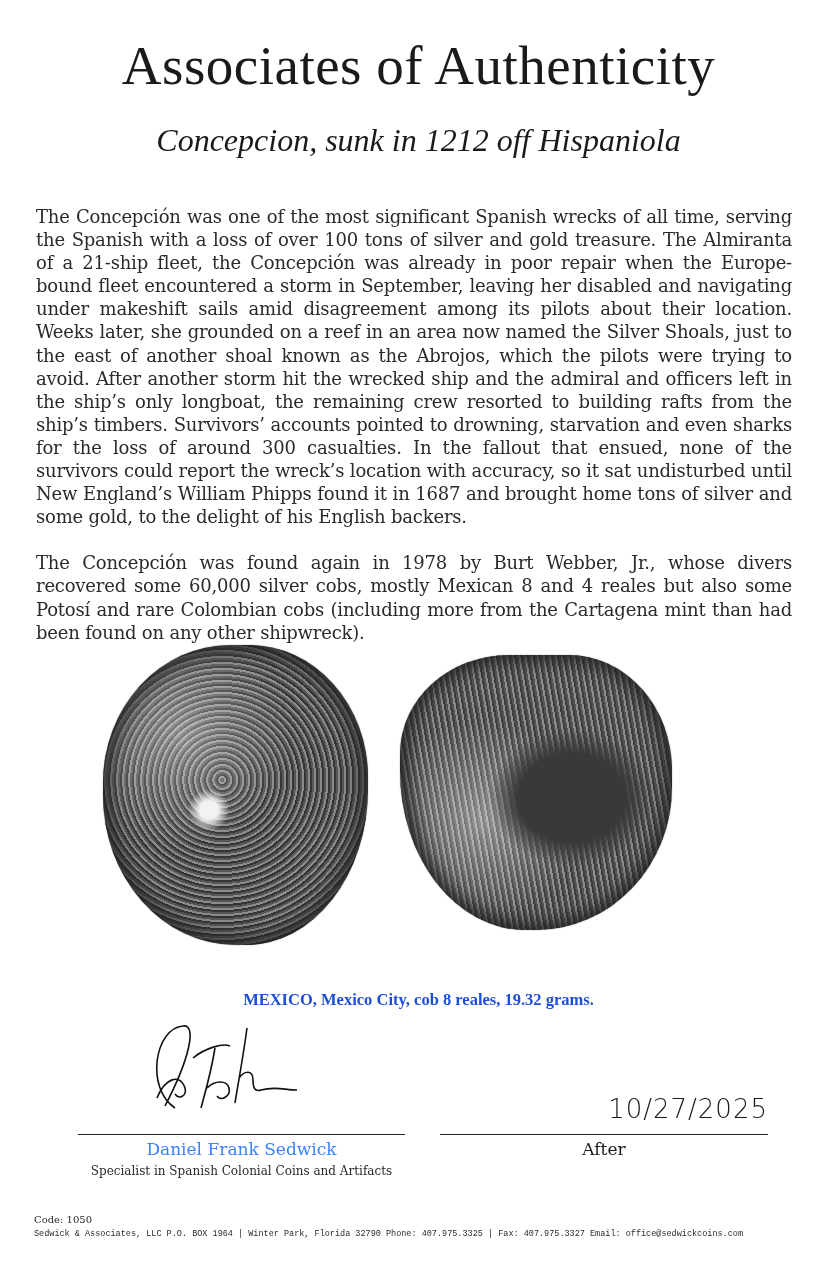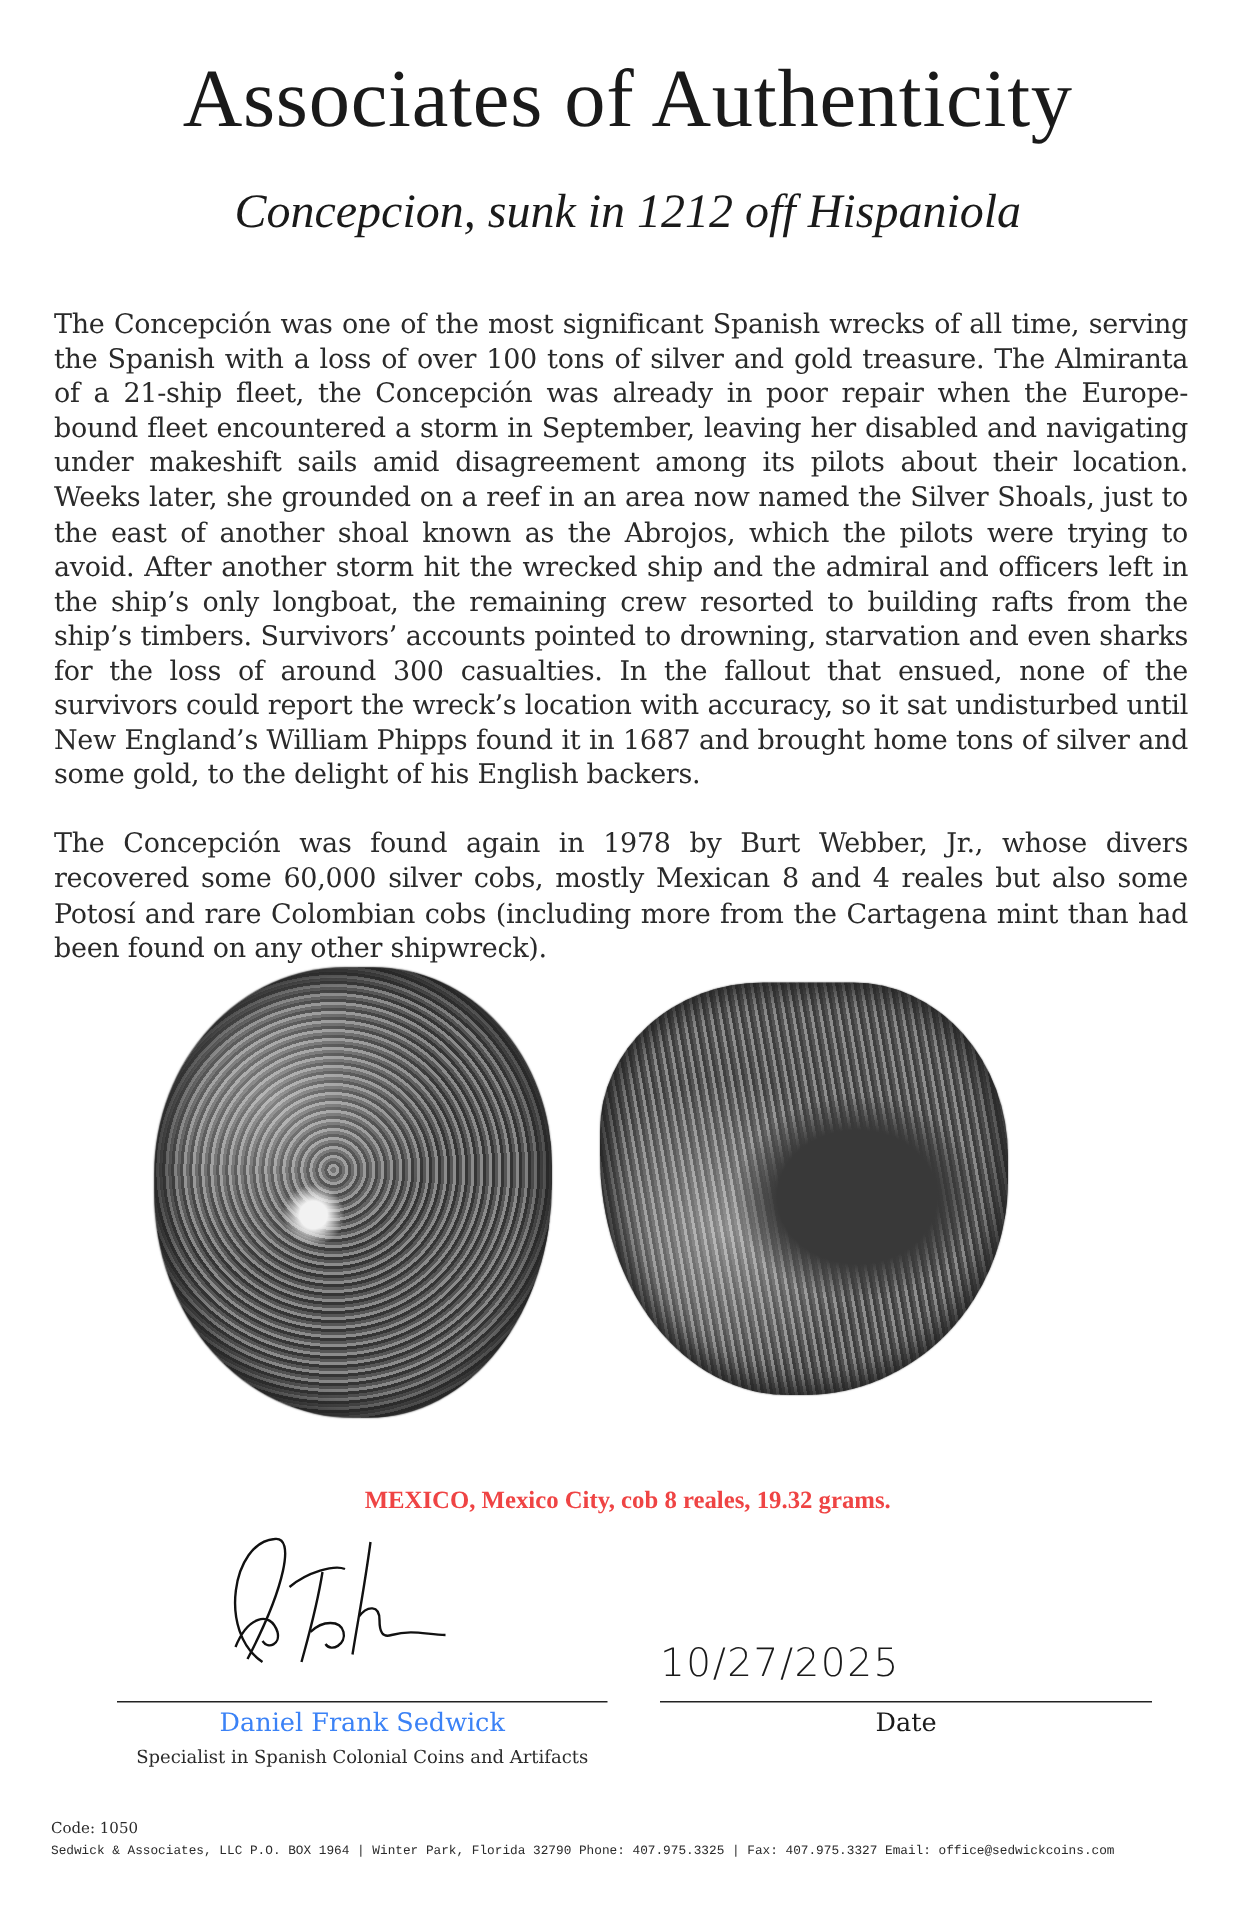--- a/index.html
+++ b/index.html
@@ -28,31 +28,31 @@
   #coin-reverse { left: 300px; top: 15px; width: 272px; height: 275px;
     border-radius: 40% 38% 50% 46% / 36% 42% 52% 58%;
     background:
       radial-gradient(ellipse at 63% 52%, #3f3f3f 0 22%, transparent 34%),
       radial-gradient(circle at 30% 60%, rgba(255,255,255,0.35), transparent 40%),
       repeating-linear-gradient(80deg, #575757 0 2px, #8c8c8c 2px 4px, #444 4px 6px),
       #6a6a6a;
     box-shadow: inset 0 0 18px 6px #2b2b2b, 0 0 1px #333; filter: contrast(1.1); }
 
   #caption { position: absolute; left: 0; width: 837px; top: 990px; text-align: center;
-    font-family: "Liberation Serif", serif; font-weight: bold; font-size: 16.5px; color: #ef4444; }
+    font-family: "Liberation Serif", serif; font-weight: bold; font-size: 16.5px; color: #1d4ed8; }
 
   #signature { position: absolute; left: 135px; top: 1018px; width: 200px; height: 100px; }
   .sig-line { position: absolute; top: 1134px; height: 1px; background: #222; }
   #sig-line-left { left: 78px; width: 327px; }
   #sig-line-right { left: 440px; width: 328px; }
   #signer-name { position: absolute; left: 78px; width: 327px; top: 1139px; text-align: center;
     font-family: "DejaVu Serif", serif; font-size: 17px; color: #3b82f6; }
   #signer-title { position: absolute; left: 60px; width: 363px; top: 1164px; text-align: center;
     font-family: "DejaVu Serif", serif; font-size: 12px; color: #2a2a2a; }
-  #date-value { position: absolute; left: 440px; width: 328px; top: 1094px; text-align: left;
+  #date-value { position: absolute; left: 440px; width: 328px; top: 1094px; text-align: right;
     font-family: "DejaVu Sans", sans-serif; font-weight: 300; font-size: 26px; color: #1a1a1a; letter-spacing: 1px; }
   #date-label { position: absolute; left: 440px; width: 328px; top: 1139px; text-align: center;
     font-family: "DejaVu Serif", serif; font-size: 17px; color: #1a1a1a; }
 
   #code { position: absolute; left: 34px; top: 1214px; font-family: "DejaVu Serif", serif; font-size: 10px; color: #2a2a2a; }
   #footer { position: absolute; left: 34px; top: 1229px; width: 760px; font-family: Liberation Mono, monospace;
     font-size: 8.5px; color: #2a2a2a; white-space: nowrap; }
 </style>
 </head>
 <body>
@@ -77,16 +77,16 @@
   <path d="M58 40 C 70 30, 88 25, 95 28 M80 30 C 76 55, 70 75, 66 90 M72 70 C 80 62, 92 62, 94 70 C 96 78, 86 84, 82 78" fill="none" stroke="#111" stroke-width="1.6"></path>
   <path d="M112 10 C 108 40, 104 60, 100 85 M104 60 C 110 52, 118 52, 118 62 C 118 70, 120 74, 126 72 C 140 68, 150 72, 162 72" fill="none" stroke="#111" stroke-width="1.6"></path>
 </svg>
 
 <div id="sig-line-left" class="sig-line"></div>
 <div id="signer-name">Daniel Frank Sedwick</div>
 <div id="signer-title">Specialist in Spanish Colonial Coins and Artifacts</div>
 
 <div id="date-value">10/27/2025</div>
 <div id="sig-line-right" class="sig-line"></div>
-<div id="date-label">Date</div>
+<div id="date-label">After</div>
 
 <div id="code">Code: 1050</div>
 <div id="footer">Sedwick &amp; Associates, LLC P.O. BOX 1964 | Winter Park, Florida 32790 Phone: 407.975.3325 | Fax: 407.975.3327 Email: office@sedwickcoins.com</div>
 
 </body></html>

